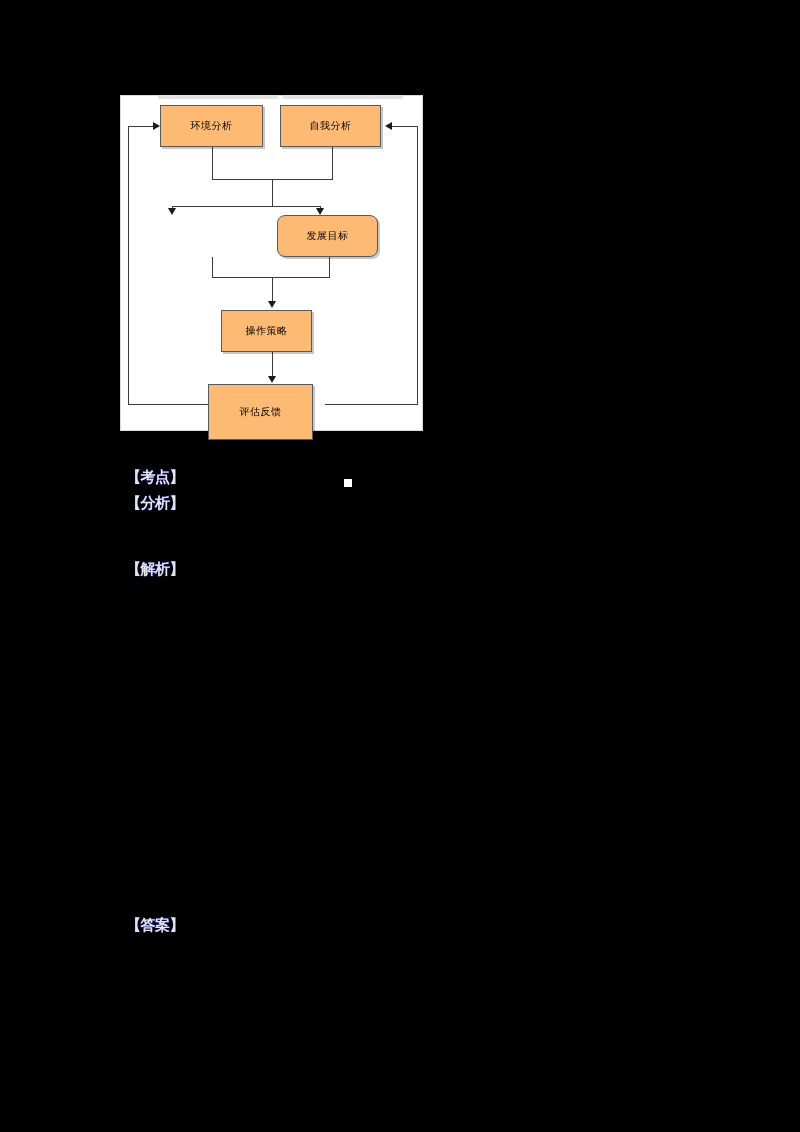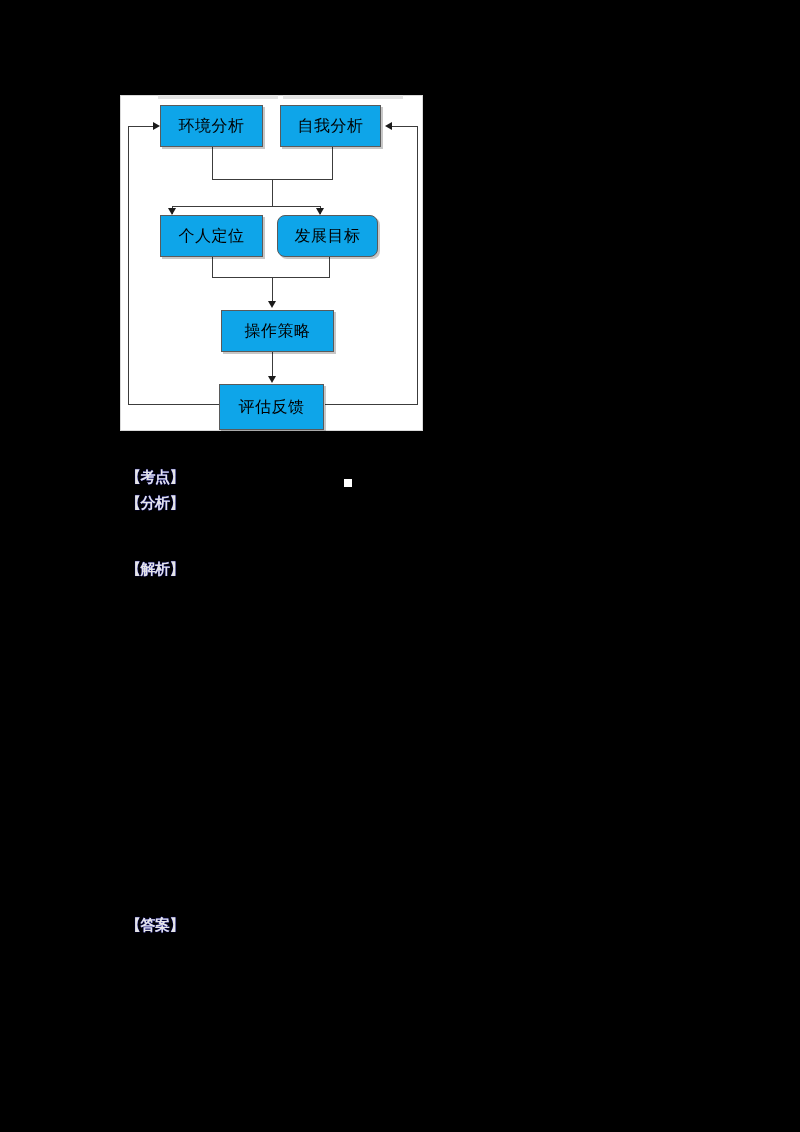--- a/index.html
+++ b/index.html
@@ -40,28 +40,28 @@
     position: absolute;
     height: 4px;
     background: #e3e3e3;
     top: 0px;
   }
 
   
   .node {
     position: absolute;
     box-sizing: border-box;
-    background: #0ea5e9;
+    background: #fdba74;
     border: 1px solid #5a5a5a;
     box-shadow: 2px 2px 0 rgba(0,0,0,0.22);
     display: flex;
     align-items: center;
     justify-content: center;
     color: #000000;
-    font-size: 16px;
+    font-size: 10px;
     letter-spacing: 0.5px;
     white-space: nowrap;
   }
 
   
   .ln-h, .ln-v {
     position: absolute;
     background: #3c3c3c;
   }
   .ln-h { height: 1px; }
@@ -148,33 +148,30 @@
   <div class="arrow-down" style="left:148px; top:281px;"></div>
 
   <div class="node" style="left:40px; top:10px; width:103px; height:42px;">
     <span>环境分析</span>
   </div>
 
   <div class="node" style="left:160px; top:10px; width:101px; height:42px;text-align:center;">
     <span>自我分析</span>
   </div>
 
-  <div class="node" style="left:40px; top:120px; width:103px; height:42px;">
-    <span>个人定位</span>
-  </div>
 
   <div class="node" style="left:157px; top:120px; width:101px; height:42px;border-radius:8px;">
     <span>发展目标</span>
   </div>
 
-  <div class="node" style="left:101px; top:215px; width:113px; height:42px;">
+  <div class="node" style="left:101px; top:215px; width:91px; height:42px;">
     <span>操作策略</span>
   </div>
 
-  <div class="node" style="left:99px; top:289px; width:105px; height:46px;font-family:Liberation Mono, monospace;">
+  <div class="node" style="left:88px; top:289px; width:105px; height:56px;font-family:Liberation Mono, monospace;">
     <span>评估反馈</span>
   </div>
 
 </div>
 
 <div class="marker" style="left:126px; top:470px;">【考点】</div>
 
 <div class="marker" style="left:126px; top:496px;">【分析】</div>
 
 <div class="marker" style="left:126px; top:562px;">【解析】</div>

